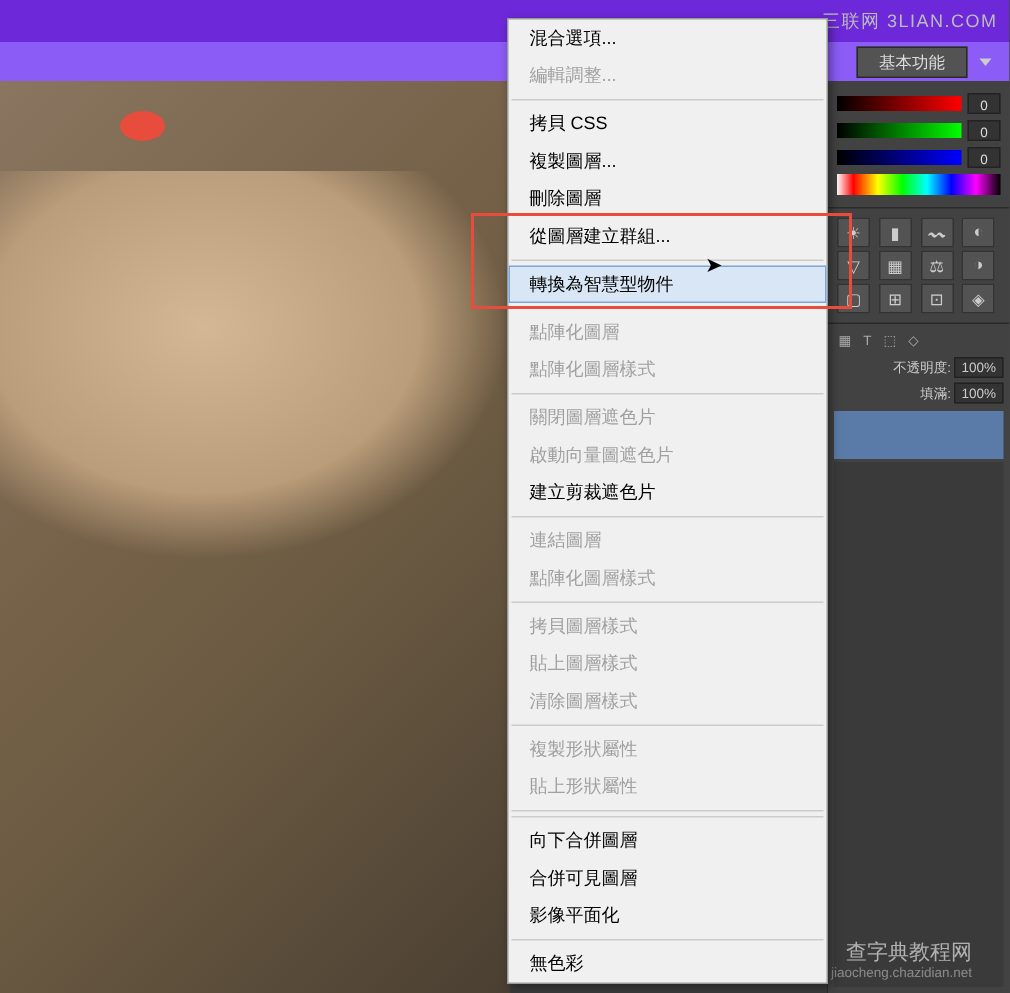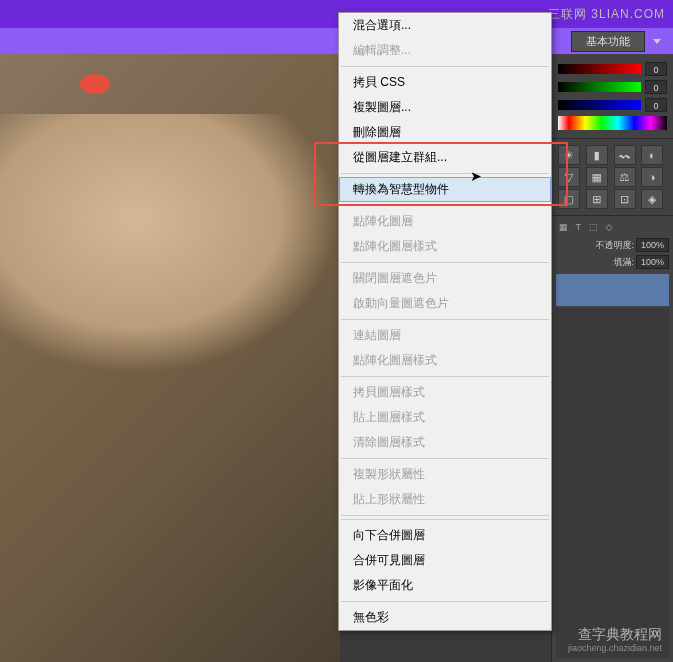--- a/index.html
+++ b/index.html
@@ -44,21 +44,21 @@
     
     .context-menu { position: absolute; top: 12px; left: 338px; width: 214px; background: #f0f0f0; border: 1px solid #999; box-shadow: 2px 2px 6px rgba(0,0,0,0.4); z-index: 100; }
     .menu-item { padding: 4px 14px; font-size: 12px; color: #000; cursor: default; }
     .menu-item.disabled { color: #a0a0a0; }
     .menu-item.highlighted { background: #d8e6f5; border: 1px solid #7da7d8; padding: 3px 13px; }
     .menu-sep { height: 1px; background: #ccc; margin: 3px 2px; }
     
     .highlight-box { position: absolute; top: 142px; left: 314px; width: 254px; height: 64px; border: 2px solid #e74c3c; z-index: 101; pointer-events: none; }
     .cursor { position: absolute; top: 168px; left: 470px; z-index: 102; font-size: 14px; color: #000; pointer-events: none; }
     
-    .watermark-br { position: absolute; bottom: 8px; right: 11px; color: rgba(255,255,255,0.6); font-size: 14px; z-index: 50; text-align: right; line-height: 1.2; }
+    .watermark-br { position: absolute; bottom: 8px; right: 25px; color: rgba(255,255,255,0.6); font-size: 14px; z-index: 50; text-align: right; line-height: 1.2; }
     .watermark-br .small { font-size: 9px; color: rgba(255,255,255,0.4); }
   </style>
 </head>
 <body>
 
 <div class="top-bar">
   <span class="watermark-top">三联网 3LIAN.COM</span>
 </div>
 
 <div class="workspace-bar">
@@ -139,20 +139,21 @@
     <div class="menu-item">刪除圖層</div>
     <div class="menu-item">從圖層建立群組...</div>
     <div class="menu-sep"></div>
     <div class="menu-item highlighted">轉換為智慧型物件</div>
     <div class="menu-sep"></div>
     <div class="menu-item disabled">點陣化圖層</div>
     <div class="menu-item disabled">點陣化圖層樣式</div>
     <div class="menu-sep"></div>
     <div class="menu-item disabled">關閉圖層遮色片</div>
     <div class="menu-item disabled">啟動向量圖遮色片</div>
+    <div class="menu-item">建立剪裁遮色片</div>
     <div class="menu-sep"></div>
     <div class="menu-item disabled">連結圖層</div>
     <div class="menu-item disabled">點陣化圖層樣式</div>
     <div class="menu-sep"></div>
     <div class="menu-item disabled">拷貝圖層樣式</div>
     <div class="menu-item disabled">貼上圖層樣式</div>
     <div class="menu-item disabled">清除圖層樣式</div>
     <div class="menu-sep"></div>
     <div class="menu-item disabled">複製形狀屬性</div>
     <div class="menu-item disabled">貼上形狀屬性</div>

